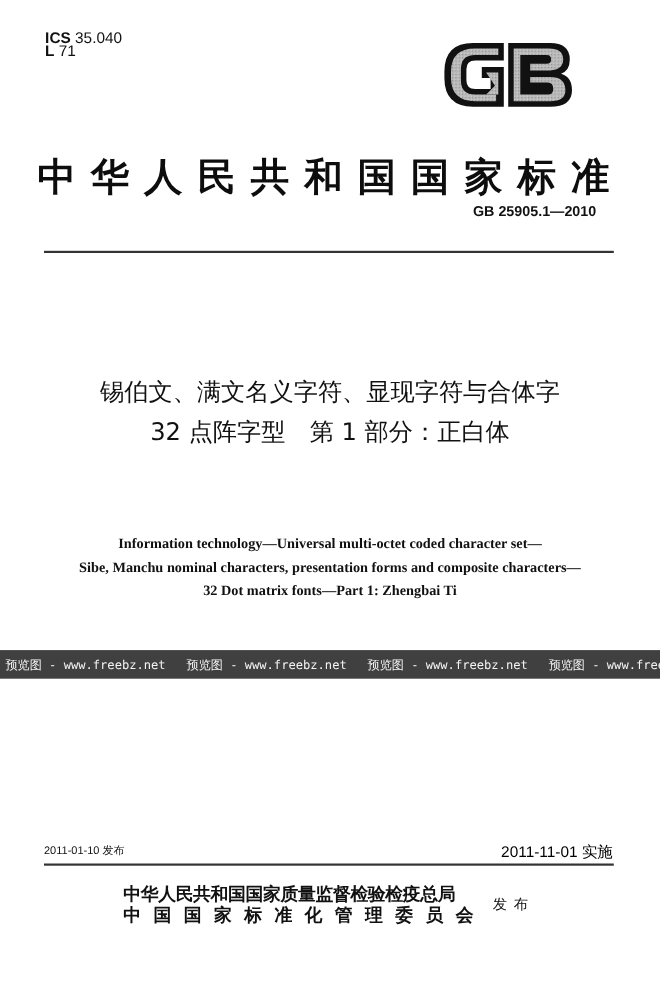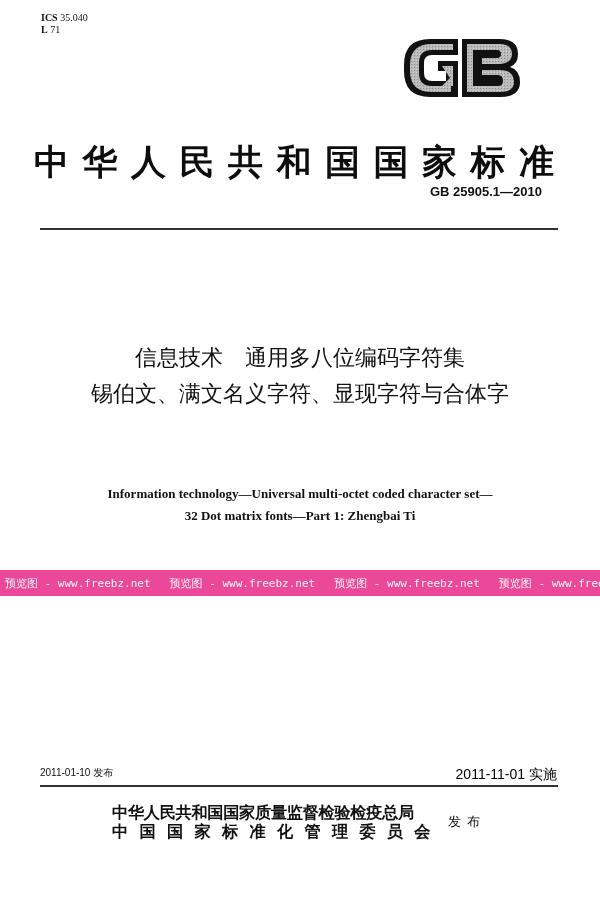--- a/index.html
+++ b/index.html
@@ -12,23 +12,23 @@
       height: 901px;
       position: relative;
       overflow: hidden;
       color: #111;
       font-family: "DejaVu Sans", sans-serif;
     }
     .abs { position: absolute; }
 
     
     .codes {
-      left: 41px; top: 12px;
-      font-family: Liberation Serif, serif;
-      font-size: 10px;
+      left: 41px; top: 28px;
+      font-family: Liberation Sans, sans-serif;
+      font-size: 14px;
       line-height: 12px;
       color: #111;
     }
     .codes .line { display: block; white-space: pre; }
     .codes b { font-weight: bold; }
 
     
     .gb-logo {
       left: 402px; top: 37px;
       width: 120px; height: 62px;
@@ -82,22 +82,22 @@
       font-family: "Liberation Serif", serif;
       font-weight: bold;
       font-size: 13px;
       line-height: 21.5px;
       color: #111;
     }
     .en-title .ln { display: block; white-space: nowrap; }
 
     
     .watermark-band {
-      left: 0; top: 570px; width: 600px; height: 26px;
-      background: #ec4899;
+      left: 0; top: 591px; width: 600px; height: 26px;
+      background: #404040;
       display: flex;
       align-items: center;
       overflow: hidden;
       white-space: nowrap;
     }
     .watermark-band .wm {
       font-family: "DejaVu Sans Mono", monospace;
       font-size: 11px;
       color: #f4f4f4;
       margin-left: 5px;
@@ -178,26 +178,27 @@
   </svg>
 </div>
 
 <div class="abs national-title">中华人民共和国国家标准</div>
 
 <div class="abs std-number">GB 25905.1—2010</div>
 
 <div class="abs rule rule-top"></div>
 
 <div class="abs cn-title">
-  <span class="ln">信息技术　通用多八位编码字符集</span>
   <span class="ln">锡伯文、满文名义字符、显现字符与合体字</span>
+  <span class="ln">32 点阵字型　第 1 部分：正白体</span>
 </div>
 
 <div class="abs en-title">
   <span class="ln">Information technology—Universal multi-octet coded character set—</span>
+  <span class="ln">Sibe, Manchu nominal characters, presentation forms and composite characters—</span>
   <span class="ln">32 Dot matrix fonts—Part 1: Zhengbai Ti</span>
 </div>
 
 <div class="abs watermark-band">
   <span class="wm">预览图 - www.freebz.net</span>
   <span class="wm">预览图 - www.freebz.net</span>
   <span class="wm">预览图 - www.freebz.net</span>
   <span class="wm">预览图 - www.freebz.net</span>
 </div>
 

